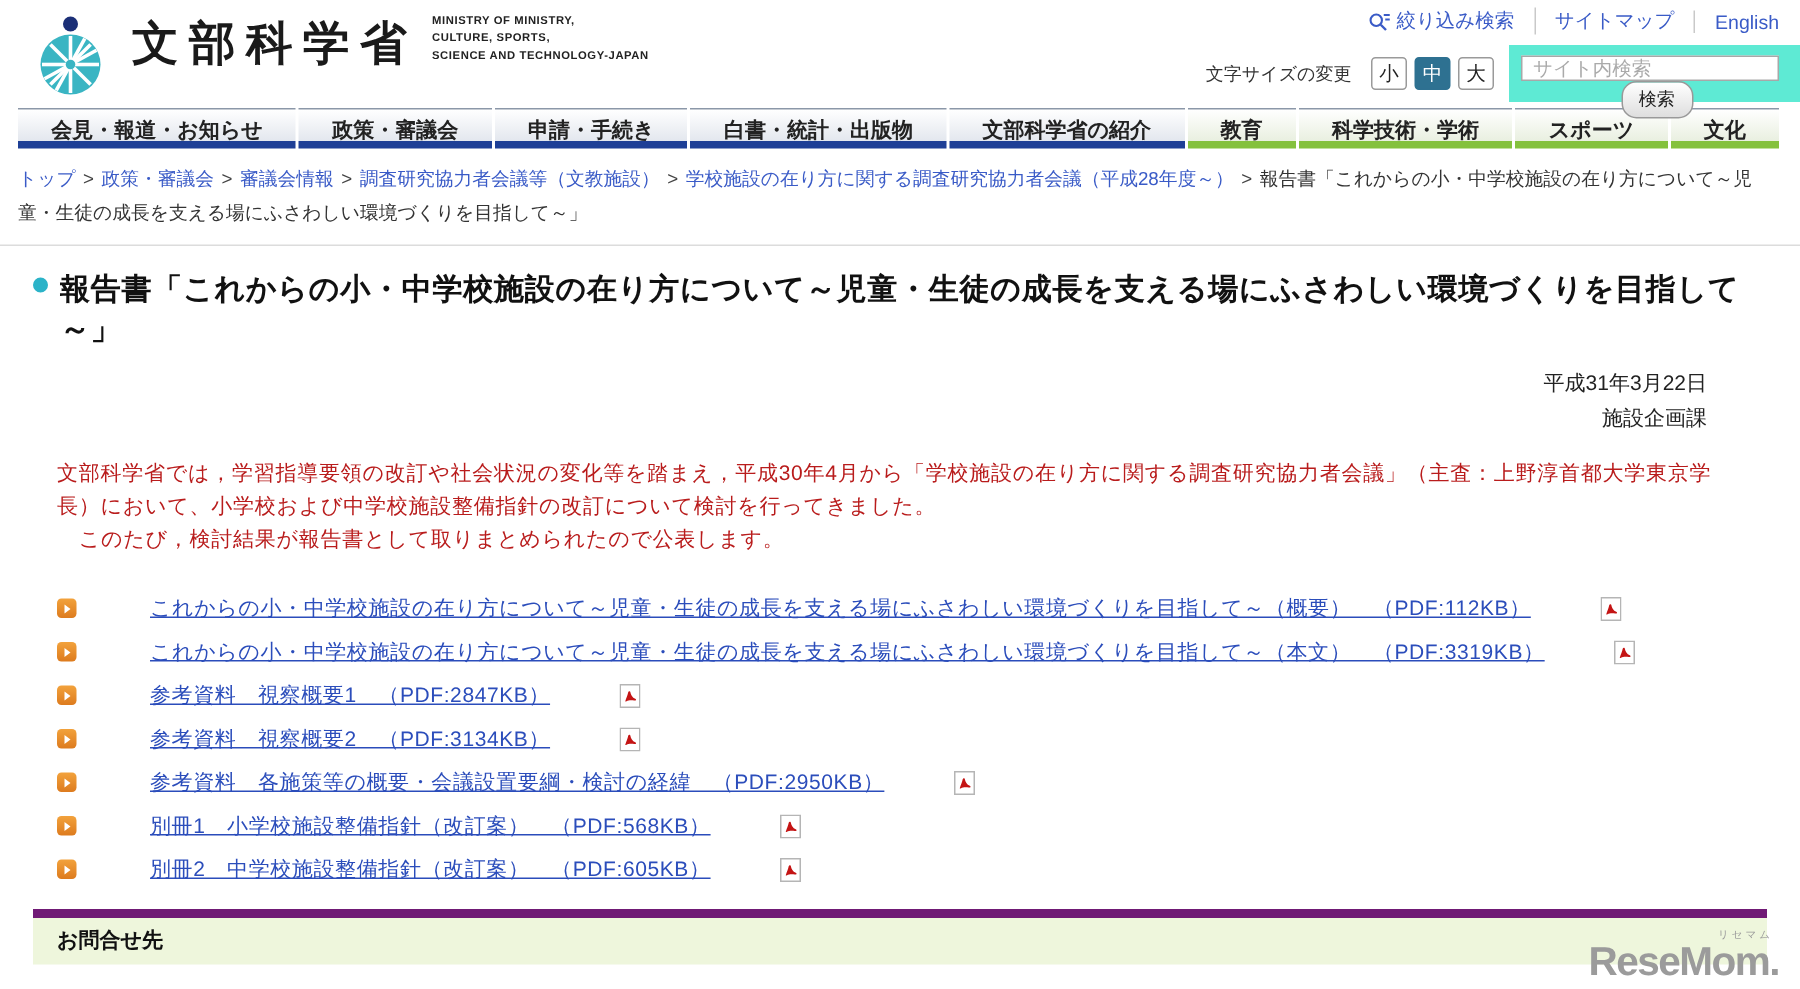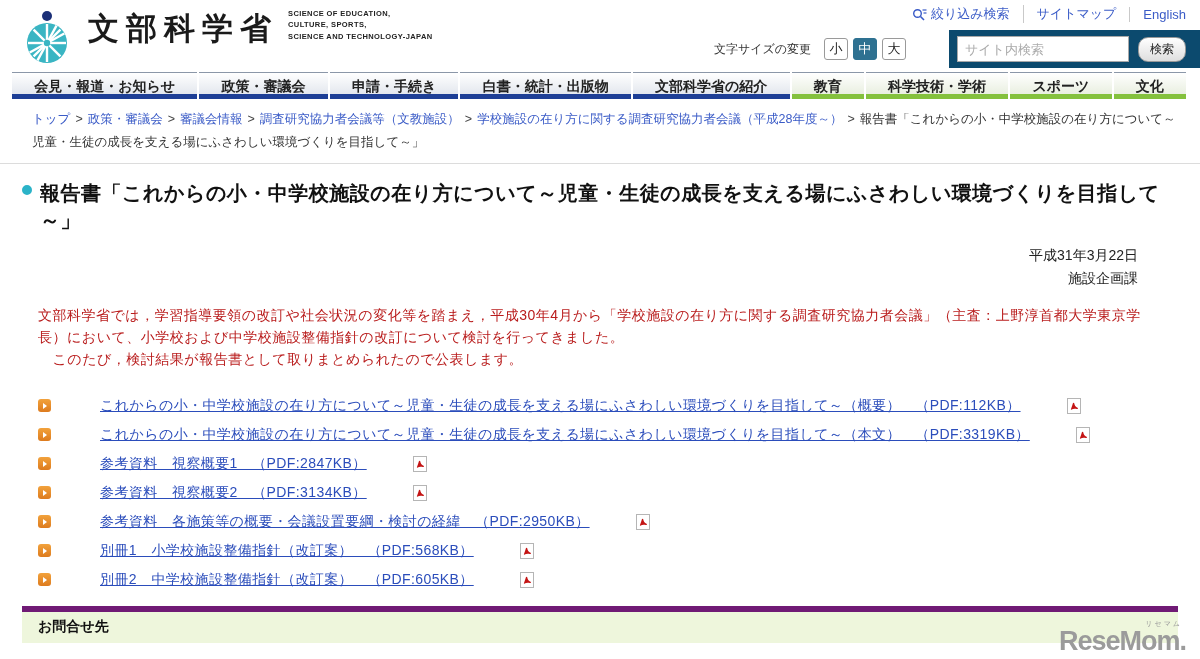--- a/index.html
+++ b/index.html
@@ -15,43 +15,43 @@
   .logo-mark { width:54px; height:56px; }
   .logo-title { font-size:31px; font-weight:600; color:#1a1a1a; letter-spacing:7px; margin-left:14px; white-space:nowrap; }
   .logo-sub { margin-left:10px; font-size:7.5px; font-weight:bold; color:#222; line-height:1.5; letter-spacing:0.4px; }
 
   .util-row { position:absolute; top:5px; right:14px; display:flex; align-items:center; font-size:13px; }
   .util-link { color:#3a5bc7; text-decoration:none; cursor:pointer; display:flex; align-items:center; padding:0 13px; }
   .util-link + .util-link { border-left:1px solid #c9c9c9; }
   .util-link:last-child { padding-right:0; }
   .search-filter-icon { margin-right:4px; display:inline-block; }
 
-  .tools-row { position:absolute; top:30px; right:0; display:flex; align-items:center;gap:33px; }
+  .tools-row { position:absolute; top:30px; right:0; display:flex; align-items:center; }
   .fontsize-group { display:flex; align-items:center; margin-right:10px; }
   .fontsize-label { font-size:12px; color:#333; margin-right:8px; }
   .fs-btn { width:24px; height:22px; margin-left:5px; border:1px solid #9a9a9a; border-radius:3px;
             background:#fff; font-size:13px; color:#222; text-align:center; line-height:20px; cursor:pointer; }
   .fs-btn.selected { background:#2e7191; border-color:#2e7191; color:#fff; }
-  .search-panel { background:#0c4a6e; padding:7px 14px 7px 8px; display:flex; align-items:center; height:38px; }
+  .search-panel { background:#5eead4; padding:7px 14px 7px 8px; display:flex; align-items:center; height:38px;flex-direction:column; }
   .search-input { width:172px; height:26px; border:1px solid #a8a8a8; padding:0 7px; font-size:13px;
                   font-family:inherit; color:#333; background:#fff; }
   .search-input::placeholder { color:#aaa; }
   .search-btn { margin-left:9px; padding:3px 11px; font-size:12px; color:#222; border:1px solid #999;
                 border-radius:10px; background:linear-gradient(#fff,#dedede); cursor:pointer; font-family:inherit; }
 
   
   .gnav { display:flex; padding:4px 14px 0 12px; background:#fff; }
   .nav-item { flex:1 1 auto; height:27px; line-height:26px; text-align:center; font-size:14px; font-weight:bold;
               color:#222; background:linear-gradient(#ffffff,#e3e7ee); border-top:1px solid #8b97a8;
               border-bottom:5px solid #1e3f96; margin-right:2px; padding:0 14px; white-space:nowrap; cursor:pointer; }
   .nav-item:last-child { margin-right:0; }
   .nav-item.green { border-bottom-color:#84c13d; background:linear-gradient(#ffffff,#e9efe0); }
 
   
-  .breadcrumb { padding:9px 24px 10px 32px; font-size:12.5px; line-height:1.8; color:#333;
+  .breadcrumb { padding:9px 24px 10px 12px; font-size:12.5px; line-height:1.8; color:#333;
                 border-bottom:1px solid #dcdcdc; }
   .crumb-label { color:#3a5bc7; cursor:pointer; }
   .sep { color:#444; margin:0 5px; }
   .crumb-current { color:#333; }
 
   
   .main { padding:0 22px; }
   .title-row { display:flex; margin-top:16px; }
   .title-bullet { flex:0 0 auto; width:8px; height:8px; border:5px solid #2bb3c8; border-radius:50%;
                   background:#fff; margin:5px 8px 0 0; }
@@ -102,21 +102,21 @@
           <line x1="27" y1="35" x2="13.6" y2="21.6"></line>
         <line x1="27" y1="35" x2="44.3" y2="25.5"></line>
           <line x1="27" y1="35" x2="9.7" y2="44.5"></line>
         <line x1="27" y1="35" x2="36.5" y2="17.7"></line>
           <line x1="27" y1="35" x2="17.5" y2="52.3"></line>
       </g>
       <circle cx="27" cy="35" r="3.2" fill="#3ab5c3"></circle>
     </svg>
     <div class="logo-title">文部科学省</div>
     <div class="logo-sub">
-      <div>SCIENCE OF EDUCATION,</div>
+      <div>MINISTRY OF MINISTRY,</div>
       <div>CULTURE, SPORTS,</div>
       <div>SCIENCE AND TECHNOLOGY-JAPAN</div>
     </div>
   </div>
 
   <div class="util-row">
     <a class="util-link">
       <svg class="search-filter-icon" width="15" height="13" viewBox="0 0 15 13">
         <circle cx="5.5" cy="5.5" r="3.8" fill="none" stroke="#3a5bc7" stroke-width="1.4"></circle>
         <line x1="8.5" y1="8.5" x2="12" y2="12" stroke="#3a5bc7" stroke-width="1.6"></line>

